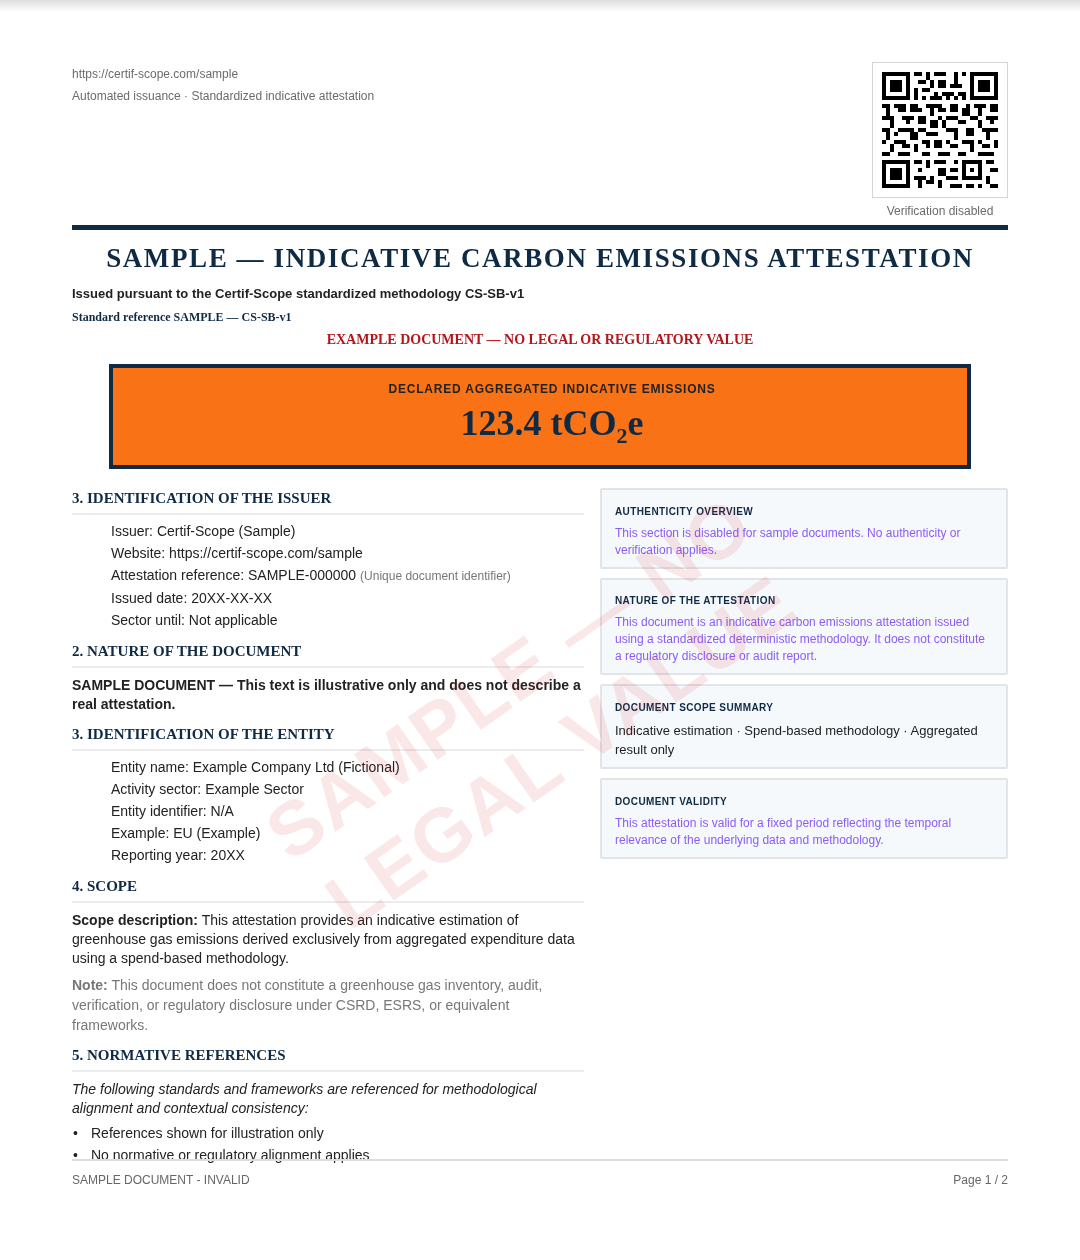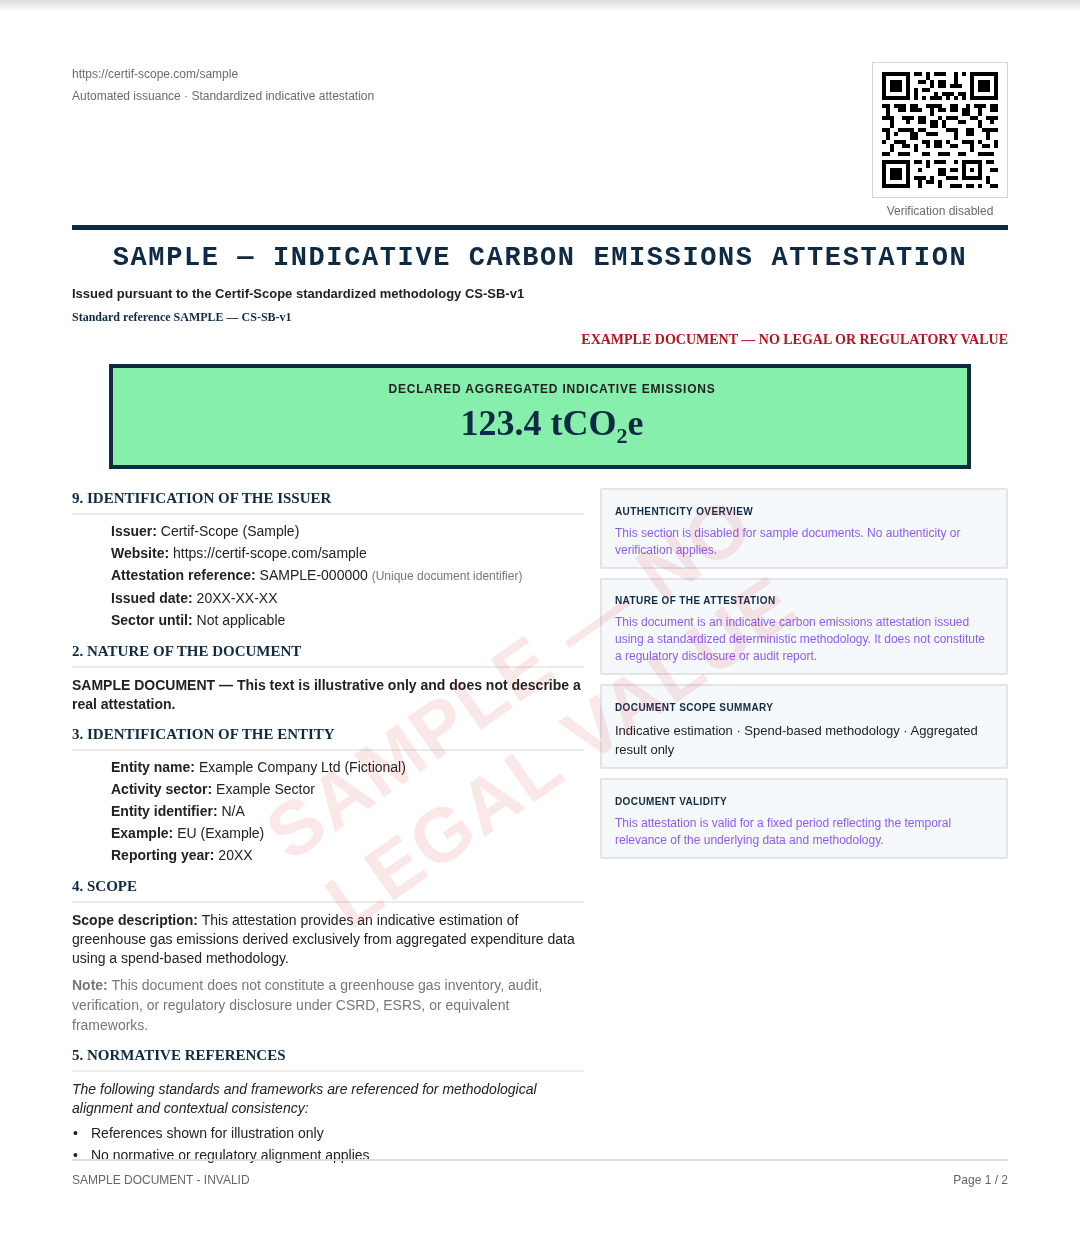--- a/index.html
+++ b/index.html
@@ -11,41 +11,41 @@
 
     .header-meta { position: absolute; left: 0; top: 63px; font-size: 12px; color: #6b6b6b; line-height: 22px; }
     .qr-wrap { position: absolute; right: 0; top: 62px; width: 136px; text-align: center; }
     .qr-box { width: 136px; height: 136px; border: 1px solid #d5d5d5; background: #fff; padding: 9px; }
     .qr-box svg { display: block; width: 116px; height: 116px; }
     .qr-caption { margin-top: 6px; font-size: 12px; color: #6b6b6b; }
 
     .rule { position: absolute; left: 0; top: 225px; width: 936px; height: 5px; background: #0f2a44; }
 
     .title { position: absolute; left: 0; top: 243px; width: 936px; text-align: center;
-      font-family: Liberation Mono, monospace; font-weight: bold; font-size: 27px; letter-spacing: 1.6px; color: #0f2a44; }
+      font-family: Liberation Serif, serif; font-weight: bold; font-size: 27px; letter-spacing: 1.6px; color: #0f2a44; }
     .subtitle { position: absolute; left: 0; top: 286px; width: 936px; 
       font-size: 13px; font-weight: bold; color: #222; }
     .stdref { position: absolute; left: 0; top: 310px; width: 936px; text-align: left;
       font-family: "Liberation Serif", serif; font-weight: bold; font-size: 12px; color: #0f2a44; }
-    .warning { position: absolute; left: 0; top: 332px; width: 936px; text-align: right;
+    .warning { position: absolute; left: 0; top: 332px; width: 936px; text-align: center;
       font-family: "Liberation Serif", serif; font-weight: bold; font-size: 14px; color: #b3151b; }
 
     .emissions-box { position: absolute; left: 37px; top: 364px; width: 862px; height: 105px;
-      border: 4px solid #0f2a44; background: #86efac; text-align: center; padding-left: 24px; }
+      border: 4px solid #0f2a44; background: #f97316; text-align: center; padding-left: 24px; }
     .emissions-label { margin-top: 14px; font-size: 12px; letter-spacing: 0.8px; color: #222; font-weight: bold; }
     .emissions-value { margin-top: 6px; font-family: "Liberation Serif", serif; font-weight: bold;
       font-size: 36px; color: #0f2a44; text-align: center; }
     .emissions-value sub { font-size: 22px; vertical-align: -8px; }
 
     .left-col { position: absolute; left: 0; top: 488px; width: 512px; font-size: 14px; line-height: 22px; }
     .sec-h { font-family: "Liberation Serif", serif; font-weight: bold; font-size: 15px; color: #0f2a44;
       padding-bottom: 5px; border-bottom: 2px solid #ececec; margin-bottom: 5px; line-height: 20px; }
     .sec { margin-bottom: 10px; }
     .kv { color: #222; }
-    .kv b { font-weight: bold; padding-left: 39px; }
+    .kv b { font-weight: normal; padding-left: 39px; }
     .muted { color: #777; font-size: 12px; }
     .bold-p { font-weight: bold; line-height: 19px; padding-top: 3px; }
     .para { line-height: 19px; padding-top: 3px; }
     .note { color: #777; line-height: 20px; margin-top: 7px; }
     .note b { color: #777; }
     .italic { font-style: italic; line-height: 19px; padding-top: 3px; }
     ul.refs { list-style: none; margin-top: 4px; }
     ul.refs li { position: relative; padding-left: 19px; line-height: 22px; }
     ul.refs li::before { content: "•"; position: absolute; left: 1px; top: 0; }
 
@@ -119,21 +119,21 @@
   <div class="warning">EXAMPLE DOCUMENT — NO LEGAL OR REGULATORY VALUE</div>
 
   <div class="emissions-box">
     <div class="emissions-label">DECLARED AGGREGATED INDICATIVE EMISSIONS</div>
     <div class="emissions-value"><span>123.4 tCO</span><sub>2</sub><span>e</span></div>
   </div>
 
   <div class="left-col">
 
     <div class="sec">
-      <div class="sec-h">9. IDENTIFICATION OF THE ISSUER</div>
+      <div class="sec-h">3. IDENTIFICATION OF THE ISSUER</div>
       <div class="kv"><b>Issuer:</b> <span>Certif-Scope (Sample)</span></div>
       <div class="kv"><b>Website:</b> <span>https://certif-scope.com/sample</span></div>
       <div class="kv"><b>Attestation reference:</b> <span>SAMPLE-000000</span> <span class="muted">(Unique document identifier)</span></div>
       <div class="kv"><b>Issued date:</b> <span>20XX-XX-XX</span></div>
       <div class="kv"><b>Sector until:</b> <span>Not applicable</span></div>
     </div>
 
     <div class="sec">
       <div class="sec-h">2. NATURE OF THE DOCUMENT</div>
       <div class="bold-p">SAMPLE DOCUMENT — This text is illustrative only and does not describe a real attestation.</div>

